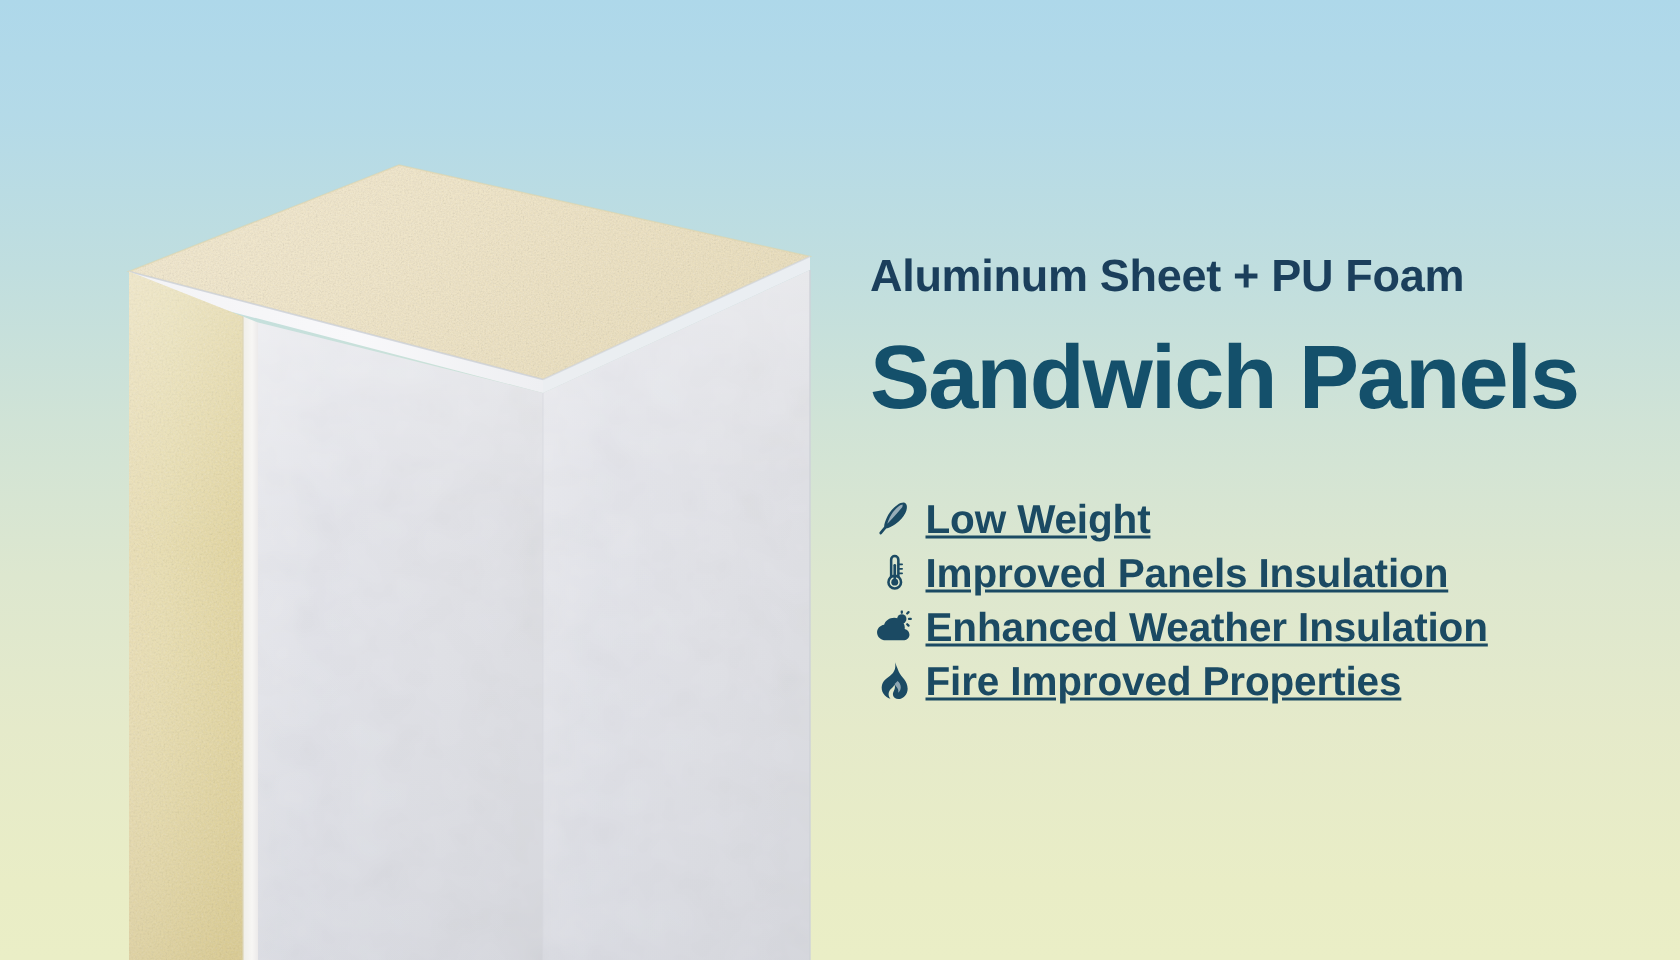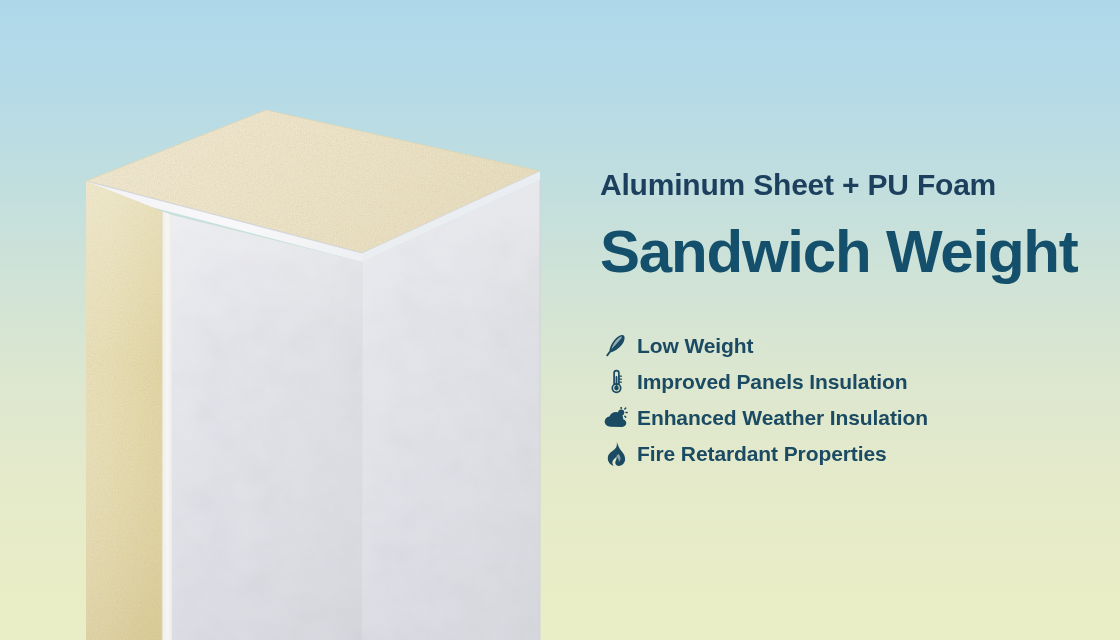--- a/index.html
+++ b/index.html
@@ -35,21 +35,21 @@
     left: 0;
     top: 0;
     width: 620px;
     height: 640px;
   }
   #panel-figure svg { display: block; }
 
   
   #copy {
     position: absolute;
-    left: 600px;
+    left: 580px;
     top: 168px;
     width: 500px;
   }
 
   .eyebrow {
     font-size: 30px;
     font-weight: bold;
     line-height: 1.12;
     letter-spacing: -0.2px;
     color: #1b3f5c;
@@ -82,25 +82,26 @@
     flex: 0 0 32px;
     width: 32px;
     height: 30px;
     display: flex;
     align-items: center;
     justify-content: center;
     margin-right: 5px;
   }
   .feature-icon svg { display: block; }
   .feature-label {
-    font-size: 21px;
+    font-size: 27px;
     font-weight: bold;
     letter-spacing: -0.1px;
     color: #1b4a63;
     white-space: nowrap;
+    text-decoration: underline;
   }
 </style>
 </head>
 <body>
 
 <div id="stage">
 
   <div id="panel-figure">
     <svg width="620" height="640" viewBox="0 0 620 640" xmlns="http://www.w3.org/2000/svg">
       <defs>
@@ -209,21 +210,21 @@
         <line x1="362" y1="262" x2="362" y2="640" stroke="#d7d9df" stroke-width="1" opacity="0.55"></line>
         <line x1="540" y1="180" x2="540" y2="640" stroke="#cfd2d9" stroke-width="1.2" opacity="0.75"></line>
       </g>
     </svg>
   </div>
 
   <div id="copy">
 
     <div class="eyebrow">Aluminum Sheet + PU Foam</div>
 
-    <div class="headline">Sandwich Weight</div>
+    <div class="headline">Sandwich Panels</div>
 
     <ul id="feature-list">
 
       <li class="feature-row">
         <span class="feature-icon">
           <svg width="22" height="24" viewBox="0 0 22 24" xmlns="http://www.w3.org/2000/svg">
             <g fill="#1b4a63">
               <path d="M18.8 1.6c-1.0-1.0-3.3-0.5-5.6 1.0C10.5 4.4 8.0 7.4 6.4 10.6c-1.2 2.4-1.9 4.7-2.0 6.5l-2.9 3.6c-0.4 0.5-0.3 1.1 0.1 1.4 0.4 0.3 1.0 0.2 1.3-0.2l2.9-3.6c1.7-0.3 3.9-1.3 6.0-2.8 3.0-2.1 5.5-4.9 6.8-7.5C19.9 5.3 19.9 2.7 18.8 1.6z"></path>
             </g>
             <g fill="#ffffff" opacity="0.55">
@@ -275,18 +276,18 @@
         <span class="feature-icon">
           <svg width="22" height="26" viewBox="0 0 22 26" xmlns="http://www.w3.org/2000/svg">
             <g fill="#1b4a63">
               <path d="M11.6 0.4C11.6 0.4 12.9 4.6 10.3 7.6 7.7 10.6 4.0 11.5 3.0 15.6c-1.0 4.1 1.6 8.1 5.6 9.3 -1.3-1.6-1.6-3.6-0.7-5.3 0.9-1.7 2.7-2.3 3.4-4.1 0.6 1.3 0.3 2.5-0.2 3.6-0.5 1.1-1.1 2.2-0.7 3.5 0.4 1.4 1.8 2.4 3.4 2.4 3.5 0 6.3-3.1 6.3-6.9 0-5.4-4.2-7.5-5.9-11.3C12.9 3.6 11.6 0.4 11.6 0.4z"></path>
             </g>
             <g fill="#ffffff" opacity="0.50">
               <path d="M13.4 13.0c1.3 1.1 2.1 2.6 2.1 4.2 0 1.5-0.7 2.9-1.8 3.7 0.3-1.0 0.2-2.0-0.3-2.9-0.6-1.1-1.6-1.8-2.0-3.0 0.6-0.6 1.4-1.2 2.0-2.0z"></path>
             </g>
           </svg>
         </span>
-        <span class="feature-label">Fire Retardant Properties</span>
+        <span class="feature-label">Fire Improved Properties</span>
       </li>
 
     </ul>
   </div>
 </div>
 
 </body></html>

